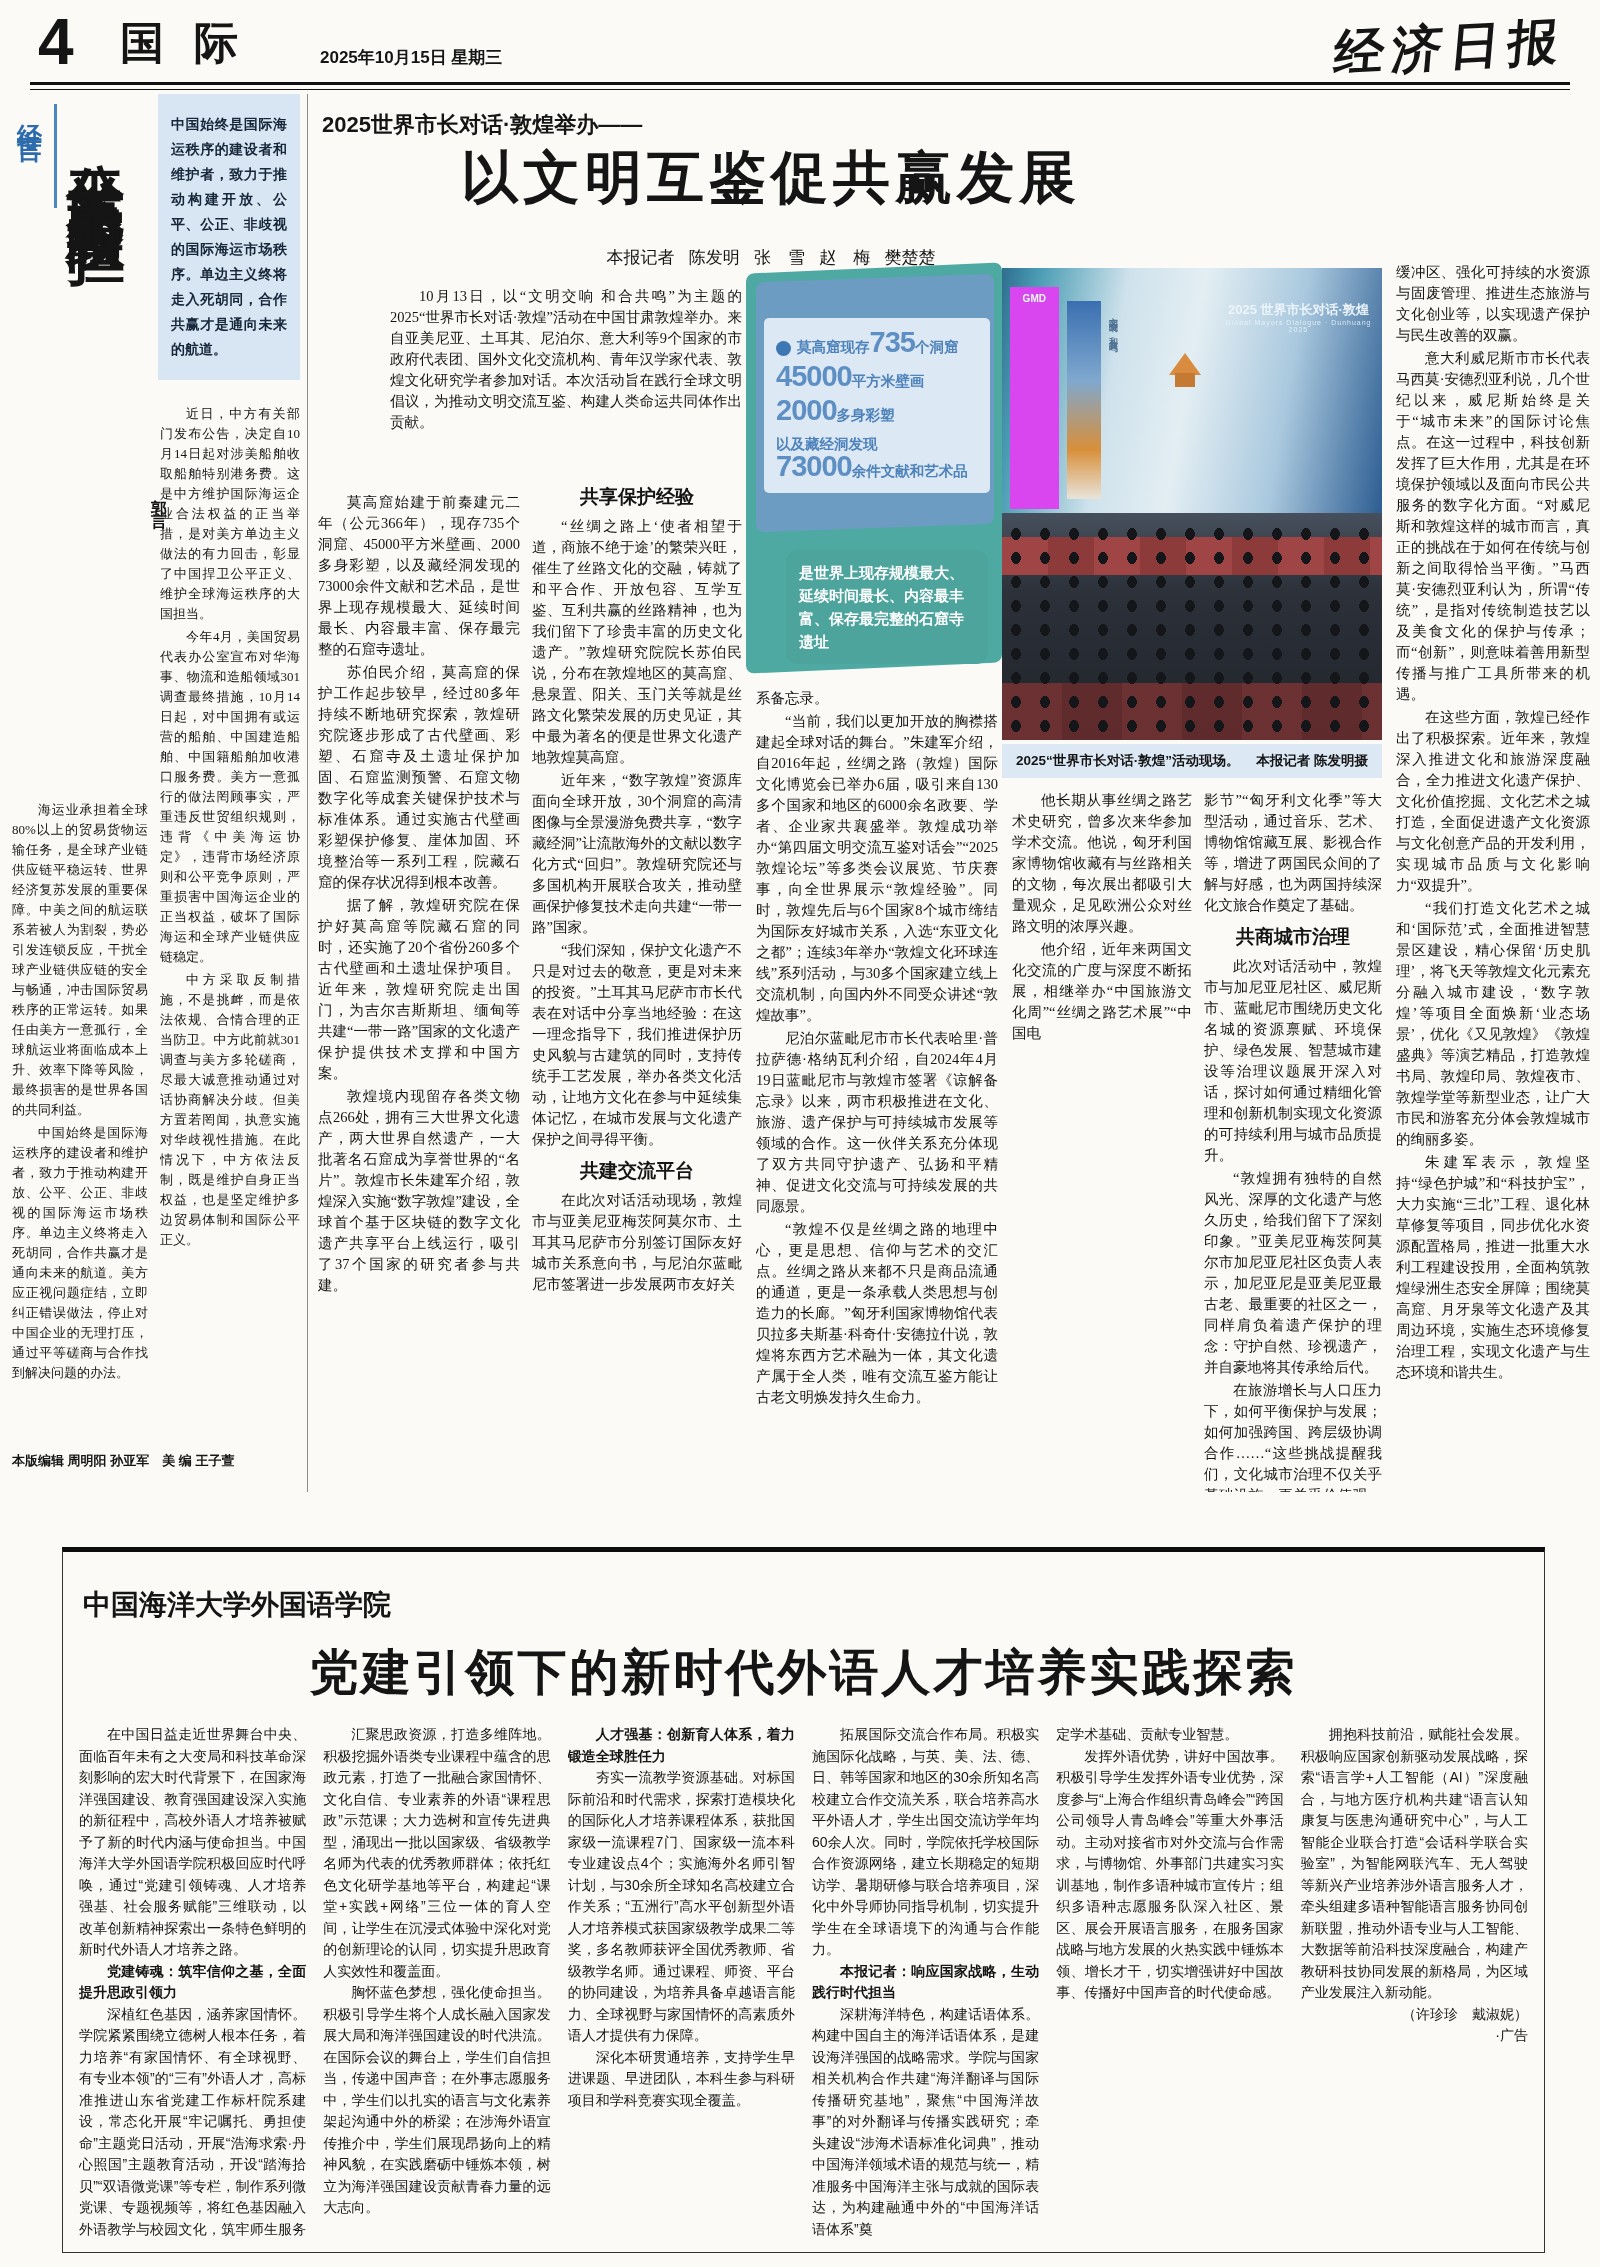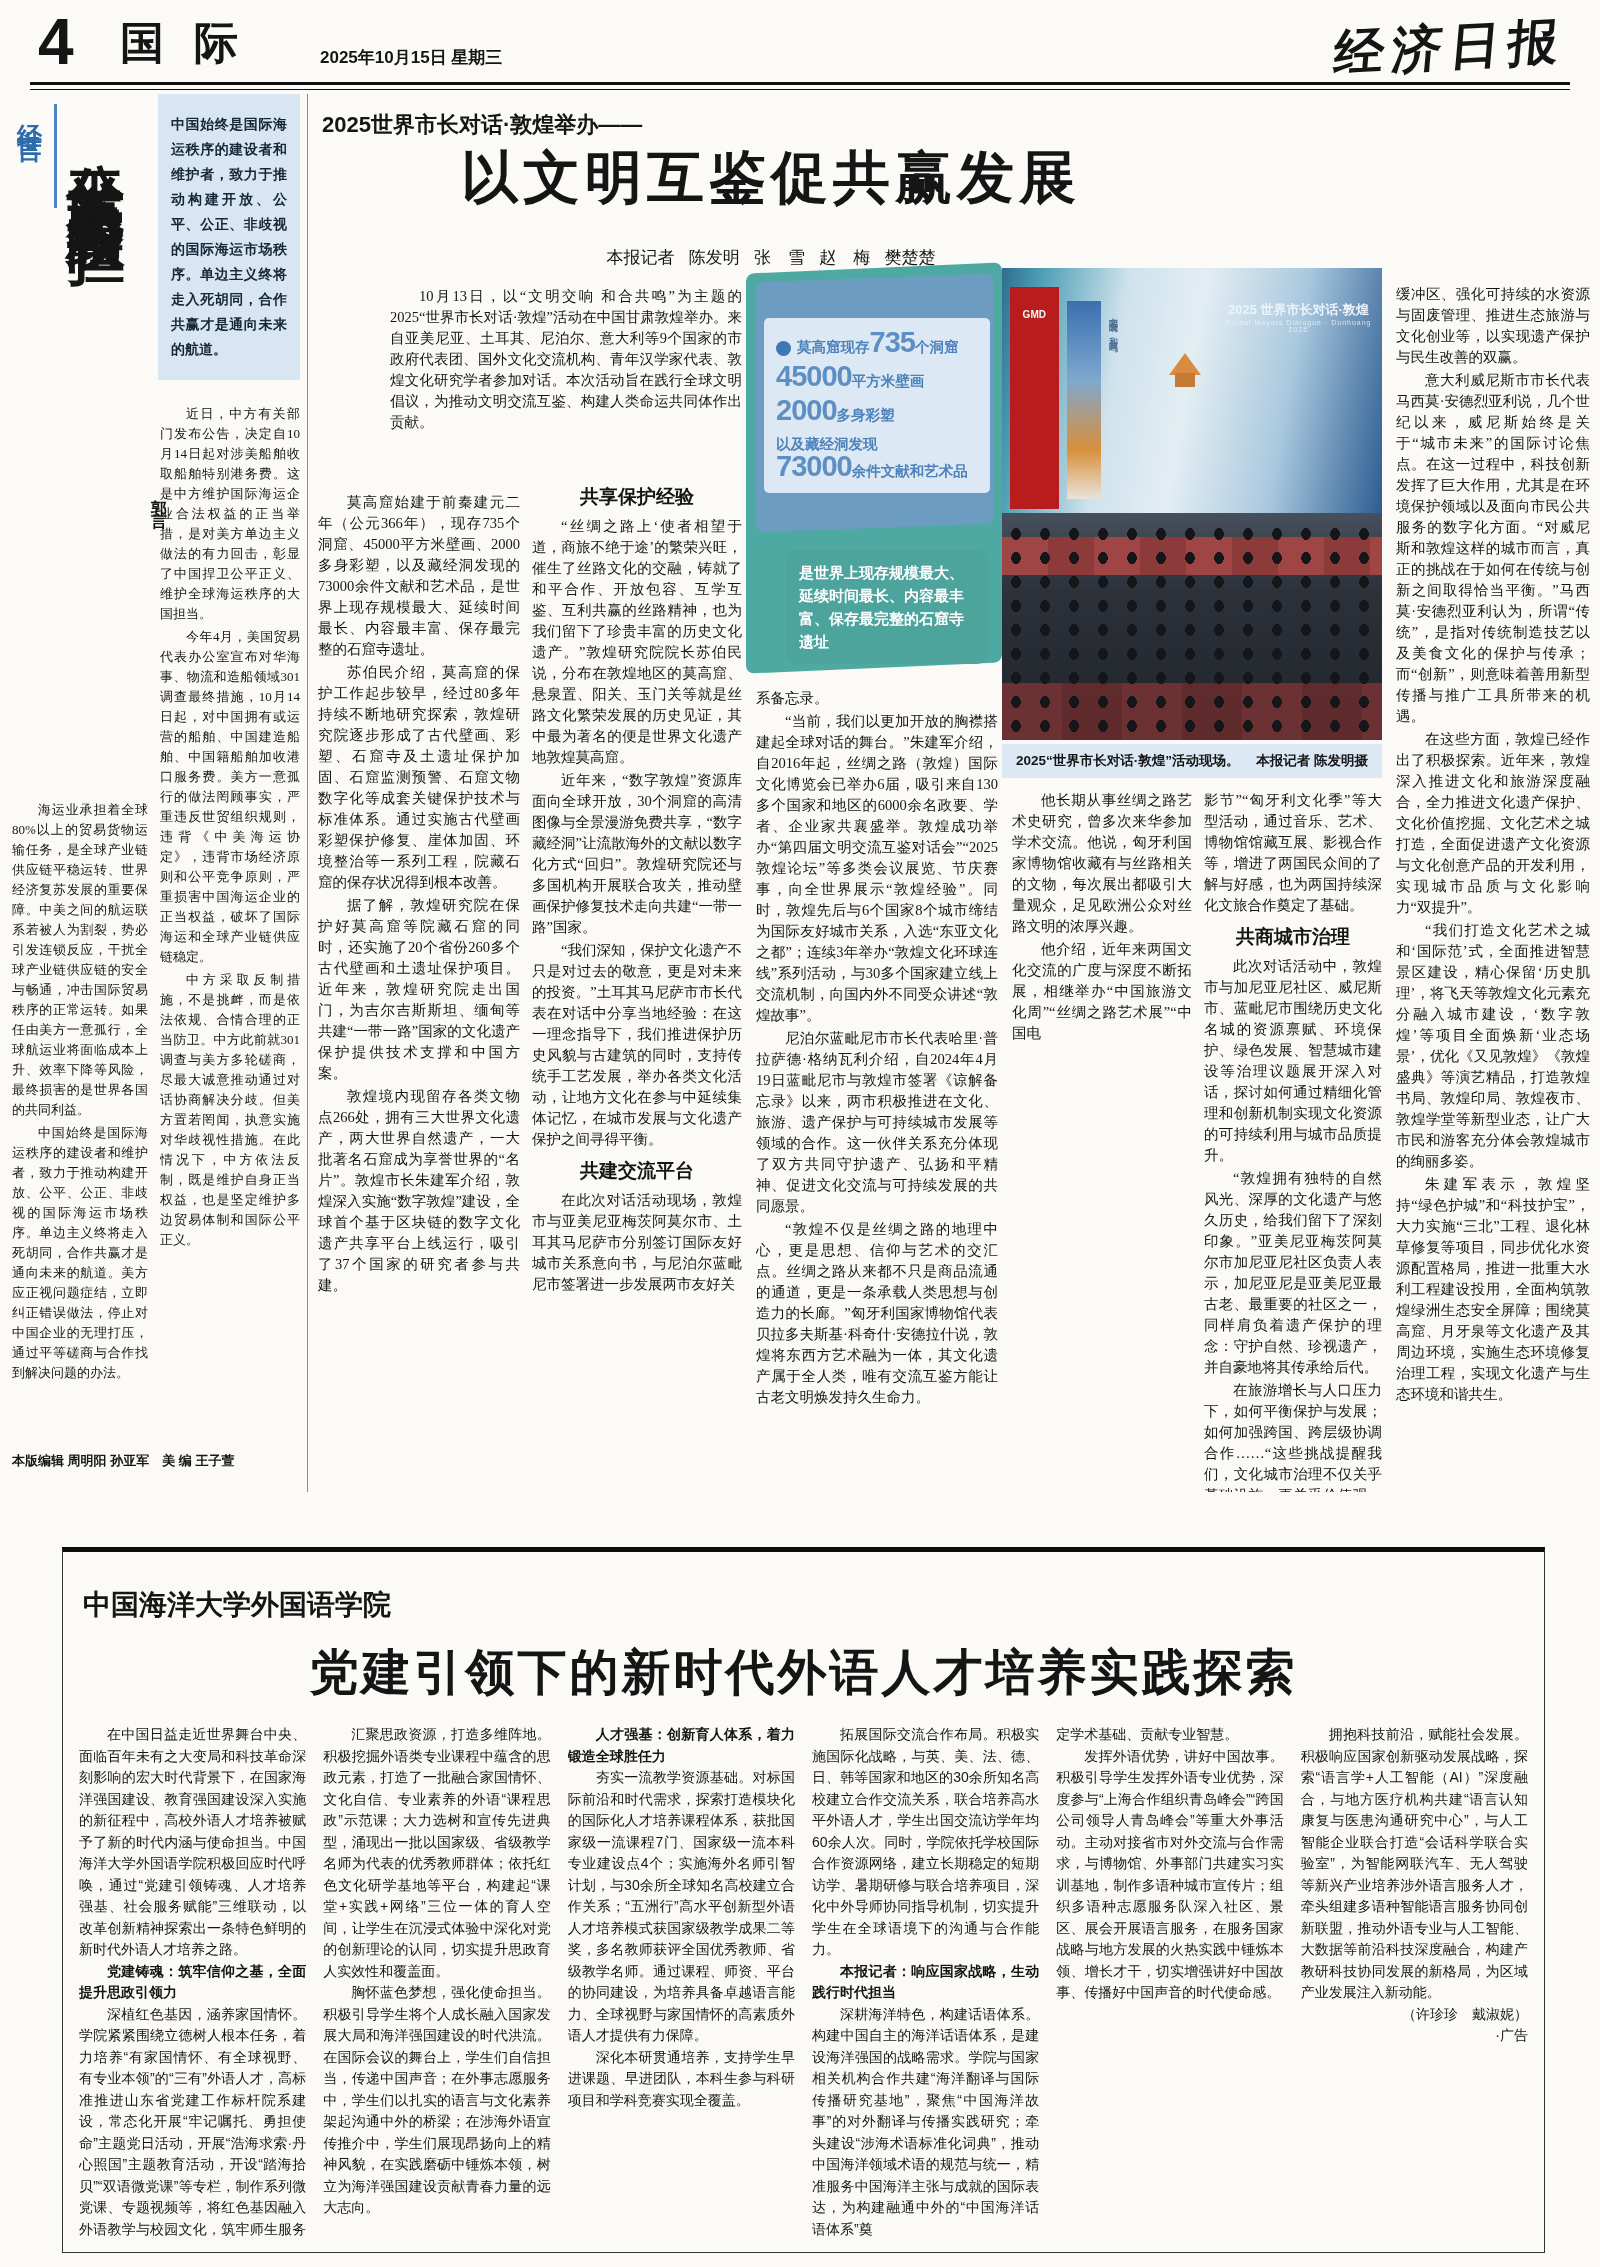--- a/index.html
+++ b/index.html
@@ -47,43 +47,43 @@
   .lead p{margin:0;text-indent:2em;}
   .mcol{font-size:14.5px;line-height:21px;text-align:justify;overflow:hidden;}
   .mcol p{margin:0 0 2px;text-indent:2em;}
   .subhead{font-family:"Liberation Sans","DejaVu Sans",sans-serif;font-weight:bold;font-size:19px;
            text-align:center;text-indent:0;margin:10px 0 9px;}
   .col1{left:318px;top:492px;width:202px;height:1000px;}
   .col2{left:532px;top:476px;width:210px;height:1016px;}
   .col3{left:756px;top:688px;width:242px;height:804px;}
   .col4{left:1012px;top:790px;width:180px;height:702px;}
   .col5{left:1204px;top:790px;width:178px;height:702px;}
-  .col6{left:1396px;top:284px;width:194px;height:1224px;}
+  .col6{left:1396px;top:262px;width:194px;height:1224px;}
   
   .ig{left:746px;top:262px;width:256px;height:416px;}
   .ig-bg{position:absolute;left:0;top:6px;width:100%;height:400px;background:#4ea9a2;
          border-radius:8px;transform:skewY(-2.5deg);}
   .ig-bg2{position:absolute;left:10px;top:16px;right:8px;height:250px;background:#6d9cc3;
          border-radius:8px;transform:skewY(-2deg);}
   .ig-card{position:absolute;left:18px;top:56px;right:12px;background:#dce8f3;border-radius:5px;
          padding:14px 12px 12px;font-family:"Liberation Sans","DejaVu Sans",sans-serif;color:#4d82bb;}
   .ig-line{font-weight:bold;font-size:14.5px;line-height:20px;margin-bottom:9px;}
   .ig-num{font-size:29px;font-weight:bold;color:#5e8fc4;letter-spacing:-1px;}
   .ig-dot{display:inline-block;width:15px;height:15px;border-radius:50%;background:#3e78b4;
          margin-right:6px;vertical-align:middle;}
   .ig-foot{position:absolute;left:40px;top:288px;width:176px;background:#4da49d;border-radius:12px;
          padding:11px 13px;color:#fff;font-family:"Liberation Sans","DejaVu Sans",sans-serif;
          font-weight:bold;font-size:15px;line-height:23px;}
   
   .photo{left:1002px;top:268px;width:380px;height:472px;background:#23262c;overflow:hidden;}
   .ph-top{position:absolute;left:0;top:0;width:100%;height:58%;
       background:linear-gradient(100deg,#2f6d8f 0%,#4b9db4 9%,#cfe2ec 30%,#e3eef3 48%,#a9c8de 72%,#27588e 100%);}
-  .ph-gmd{position:absolute;left:2%;top:4%;width:13%;height:47%;background:#b91c1c;color:#eafaf6;
+  .ph-gmd{position:absolute;left:2%;top:4%;width:13%;height:47%;background:#d946ef;color:#eafaf6;
       font-family:"Liberation Sans","DejaVu Sans",sans-serif;font-weight:bold;font-size:10px;
-      text-align:center;padding-top:22px;box-sizing:border-box;}
+      text-align:center;padding-top:6px;box-sizing:border-box;}
   .ph-poster{position:absolute;left:17%;top:7%;width:9%;height:42%;
       background:linear-gradient(180deg,#3a6fb0 0%,#7fa8cf 40%,#d88f3a 75%,#e8e4da 100%);}
   .ph-theme{position:absolute;left:27.5%;top:9%;writing-mode:vertical-rl;text-orientation:upright;
       color:#3b5f86;font-family:"Liberation Sans","DejaVu Sans",sans-serif;font-weight:bold;
       font-size:9px;letter-spacing:2px;opacity:.85;}
   .ph-banner{position:absolute;right:2%;top:7%;width:40%;text-align:center;color:#ecf4fa;
       font-family:"Liberation Sans","DejaVu Sans",sans-serif;font-weight:bold;font-size:13px;}
   .ph-banner small{display:block;font-size:7px;font-weight:normal;opacity:.85;letter-spacing:1px;}
   .ph-pagoda{position:absolute;left:44%;top:18%;width:0;height:0;border-left:16px solid transparent;
       border-right:16px solid transparent;border-bottom:22px solid #d98c3f;}

